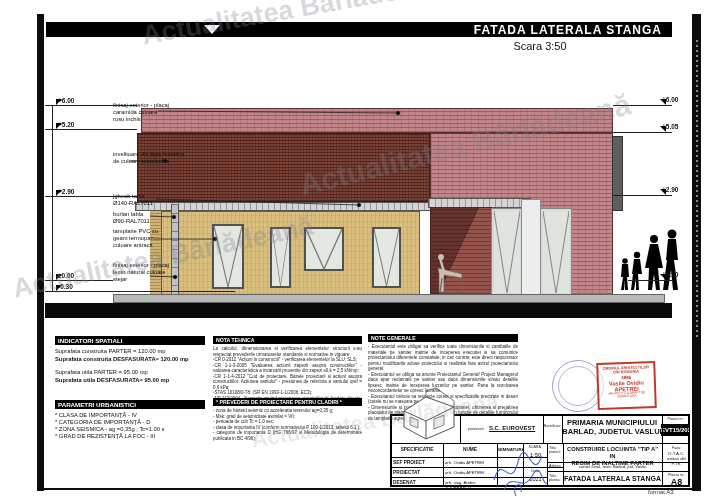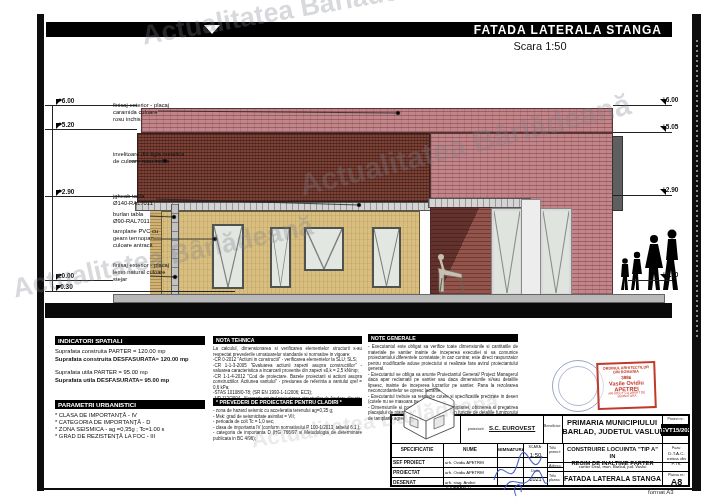--- a/index.html
+++ b/index.html
@@ -87,21 +87,21 @@
 
   <div class="abs bar-left"></div>
   <div class="abs bar-right"></div>
   <div class="abs microtext"></div>
   <div class="abs bottom-line"></div>
 
   <div class="abs titlebar">
     <div class="foldtri"></div>
     <div class="t">FATADA LATERALA STANGA</div>
   </div>
-  <div class="abs scale">Scara 1:50</div>
+  <div class="abs scale">Scara 3:50</div>
 
   <div class="abs brick" style="left:141px;top:108px;width:472px;height:25px;"></div>
 
   <div class="abs rooftile" style="left:137px;top:133px;width:293px;height:69px;"></div>
 
   <div class="abs brick" style="left:430px;top:133px;width:183px;height:162px;"></div>
 
   <div class="abs gutter" style="left:135px;top:202px;width:297px;height:9px;"></div>
   <div class="abs gutter" style="left:428px;top:198px;width:103px;height:10px;"></div>
 

